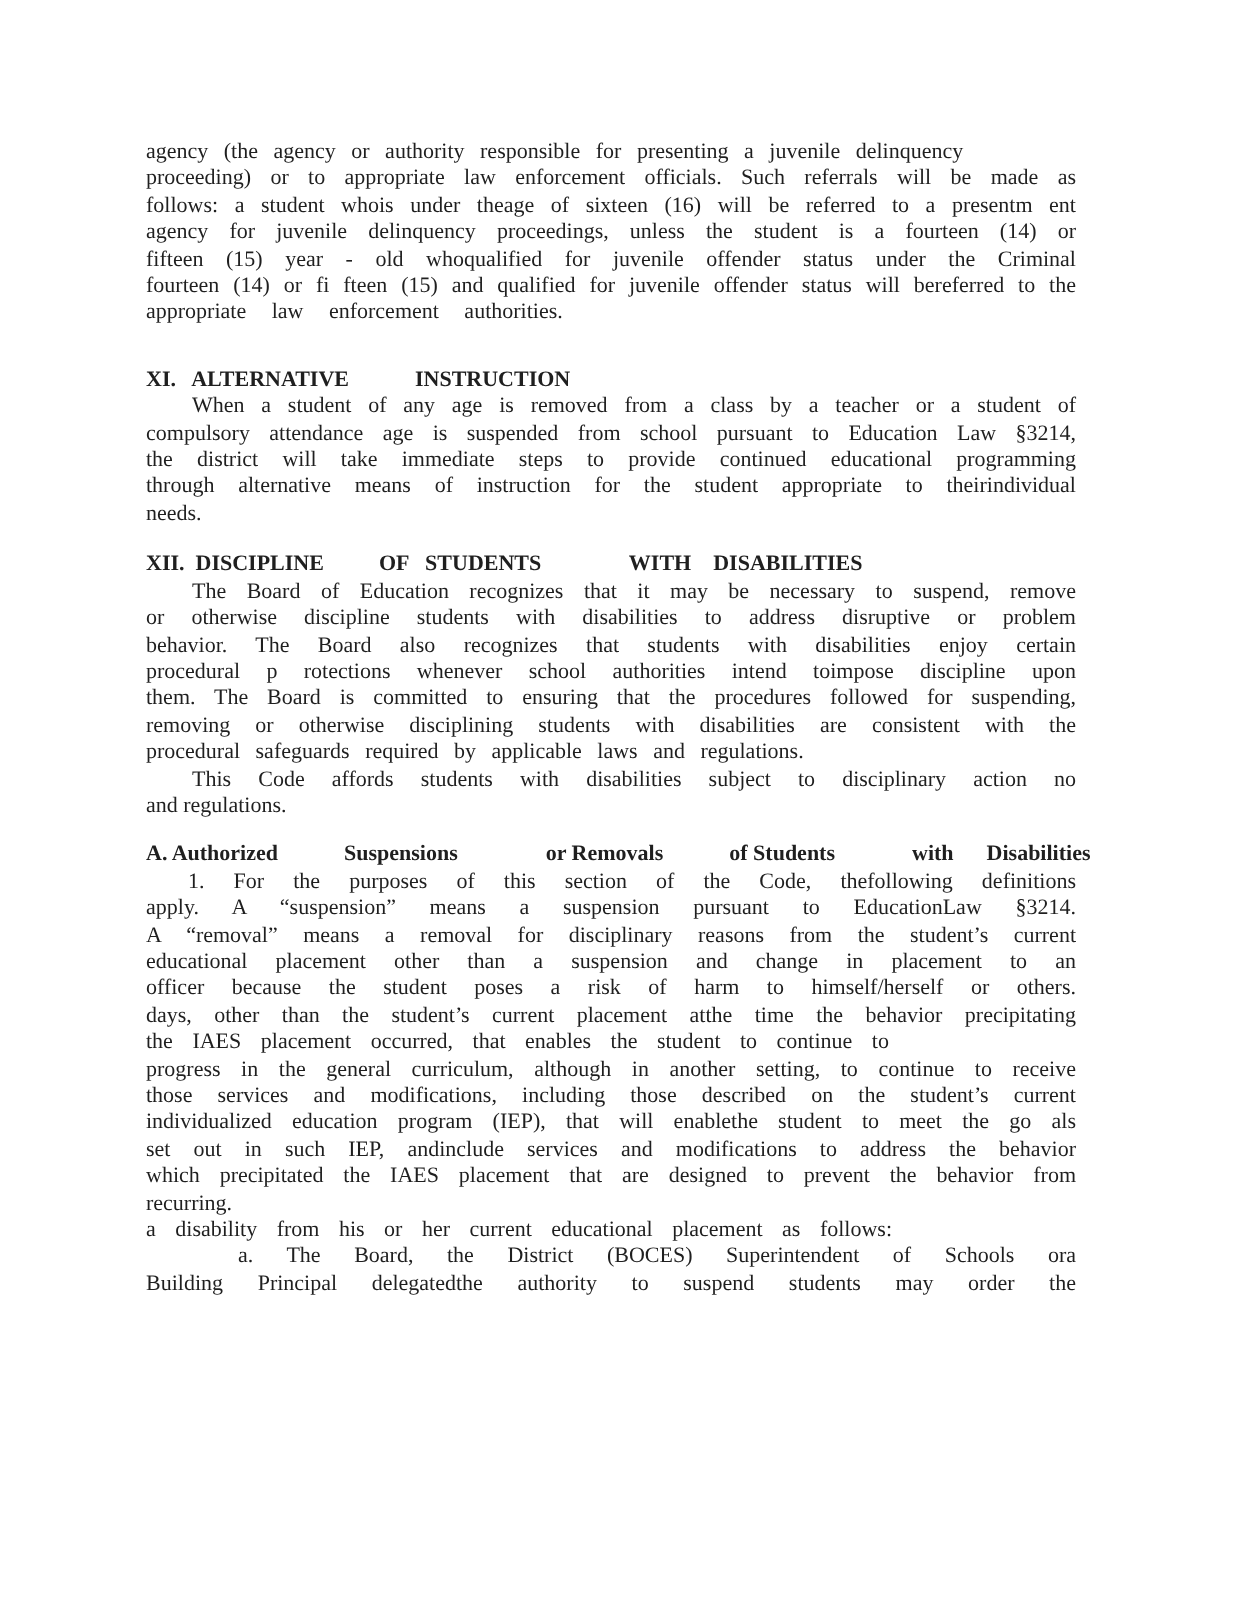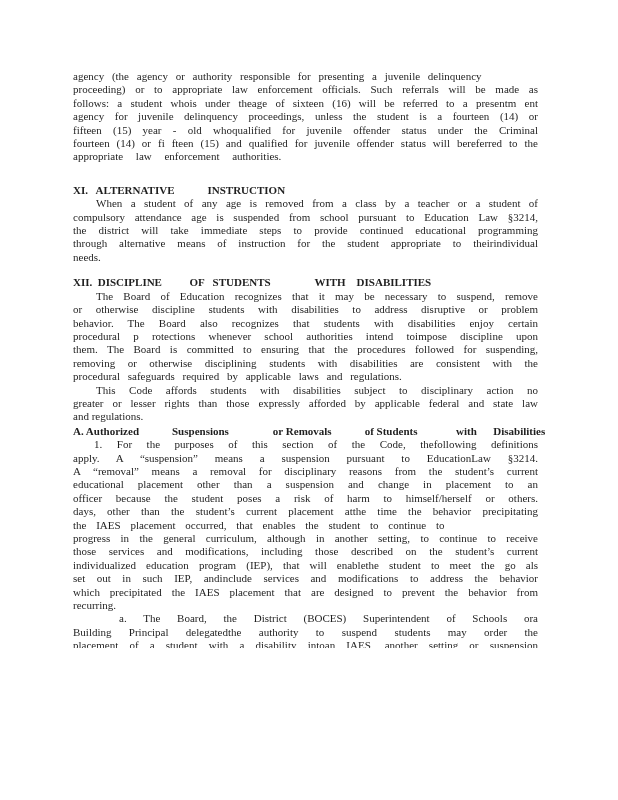--- a/index.html
+++ b/index.html
@@ -27,21 +27,21 @@
   }
   .ln.j { text-align-last: justify; }
   .h {
     font-weight: bold;
     white-space: pre;
     overflow: visible;
     margin: 0;
   }
   [data-name="heading-xi"]  { margin-top: 20px; }
   [data-name="heading-xii"] { margin-top: 12px; }
-  [data-name="heading-a"]   { margin-top: 1px; }
+  [data-name="heading-a"]   { margin-top: 11px; }
   .pageno {
     position: absolute;
     top: 736px;
     right: 41px;
     font-size: 11px;
     color: #333333;
   }
 </style>
 </head>
 <body>
@@ -70,21 +70,20 @@
         <div class="ln j" data-name="text-line" style="text-indent: 23px;">The Board of Education recognizes that it may be necessary to suspend, remove</div>
         <div class="ln j" data-name="text-line">or otherwise discipline students with disabilities to address disruptive or problem</div>
         <div class="ln j" data-name="text-line">behavior. The Board also recognizes that students with disabilities enjoy certain</div>
         <div class="ln j" data-name="text-line">procedural p rotections whenever school authorities intend toimpose discipline upon</div>
         <div class="ln j" data-name="text-line">them. The Board is committed to ensuring that the procedures followed for suspending,</div>
         <div class="ln j" data-name="text-line">removing or otherwise disciplining students with disabilities are consistent with the</div>
         <div class="ln" data-name="text-line" style="word-spacing: 5px;">procedural safeguards required by applicable laws and regulations.</div>
       </div>
       <div data-name="discipline-disabilities-paragraph-2" class="p">
         <div class="ln j" data-name="text-line" style="text-indent: 23px;">This Code affords students with disabilities subject to disciplinary action no</div>
-        <div class="ln j" data-name="text-line">greater or lesser rights than those expressly afforded by applicable federal and state law</div>
         <div class="ln" data-name="text-line">and regulations.</div>
       </div>
       <div data-name="heading-a" class="h">A. Authorized            Suspensions                or Removals            of Students              with      Disabilities</div>
       <div data-name="definitions-paragraph" class="p">
         <div class="ln j" data-name="text-line" style="text-indent: 21px;">1. For the purposes of this section of the Code, thefollowing definitions</div>
         <div class="ln j" data-name="text-line">apply. A “suspension” means a suspension pursuant to EducationLaw §3214.</div>
         <div class="ln j" data-name="text-line">A “removal” means a removal for disciplinary reasons from the student’s current</div>
         <div class="ln j" data-name="text-line">educational placement other than a suspension and change in placement to an</div>
         <div class="ln j" data-name="text-line">officer because the student poses a risk of harm to himself/herself or others.</div>
       </div>
@@ -92,19 +91,20 @@
         <div class="ln j" data-name="text-line">days, other than the student’s current placement atthe time the behavior precipitating</div>
         <div class="ln" data-name="text-line" style="word-spacing: 7px;">the IAES placement occurred, that enables the student to continue to</div>
         <div class="ln j" data-name="text-line">progress in the general curriculum, although in another setting, to continue to receive</div>
         <div class="ln j" data-name="text-line">those services and modifications, including those described on the student’s current</div>
         <div class="ln j" data-name="text-line">individualized education program (IEP), that will enablethe student to meet the go als</div>
         <div class="ln j" data-name="text-line">set out in such IEP, andinclude services and modifications to address the behavior</div>
         <div class="ln j" data-name="text-line">which precipitated the IAES placement that are designed to prevent the behavior from</div>
         <div class="ln" data-name="text-line">recurring.</div>
       </div>
       <div data-name="school-personnel-paragraph" class="p">
+        <div class="ln" data-name="text-line" style="word-spacing: 7px;">a disability from his or her current educational placement as follows:</div>
         <div class="ln j" data-name="text-line" style="text-indent: 46px;">a. The Board, the District (BOCES) Superintendent of Schools ora</div>
         <div class="ln j" data-name="text-line">Building Principal delegatedthe authority to suspend students may order the</div>
         <div class="ln j" data-name="text-line">placement of a student with a disability intoan IAES, another setting or suspension</div>
       </div>
     </div>
   <div class="pageno" data-name="page-number">31</div>
 </div>
 
 </body></html>

